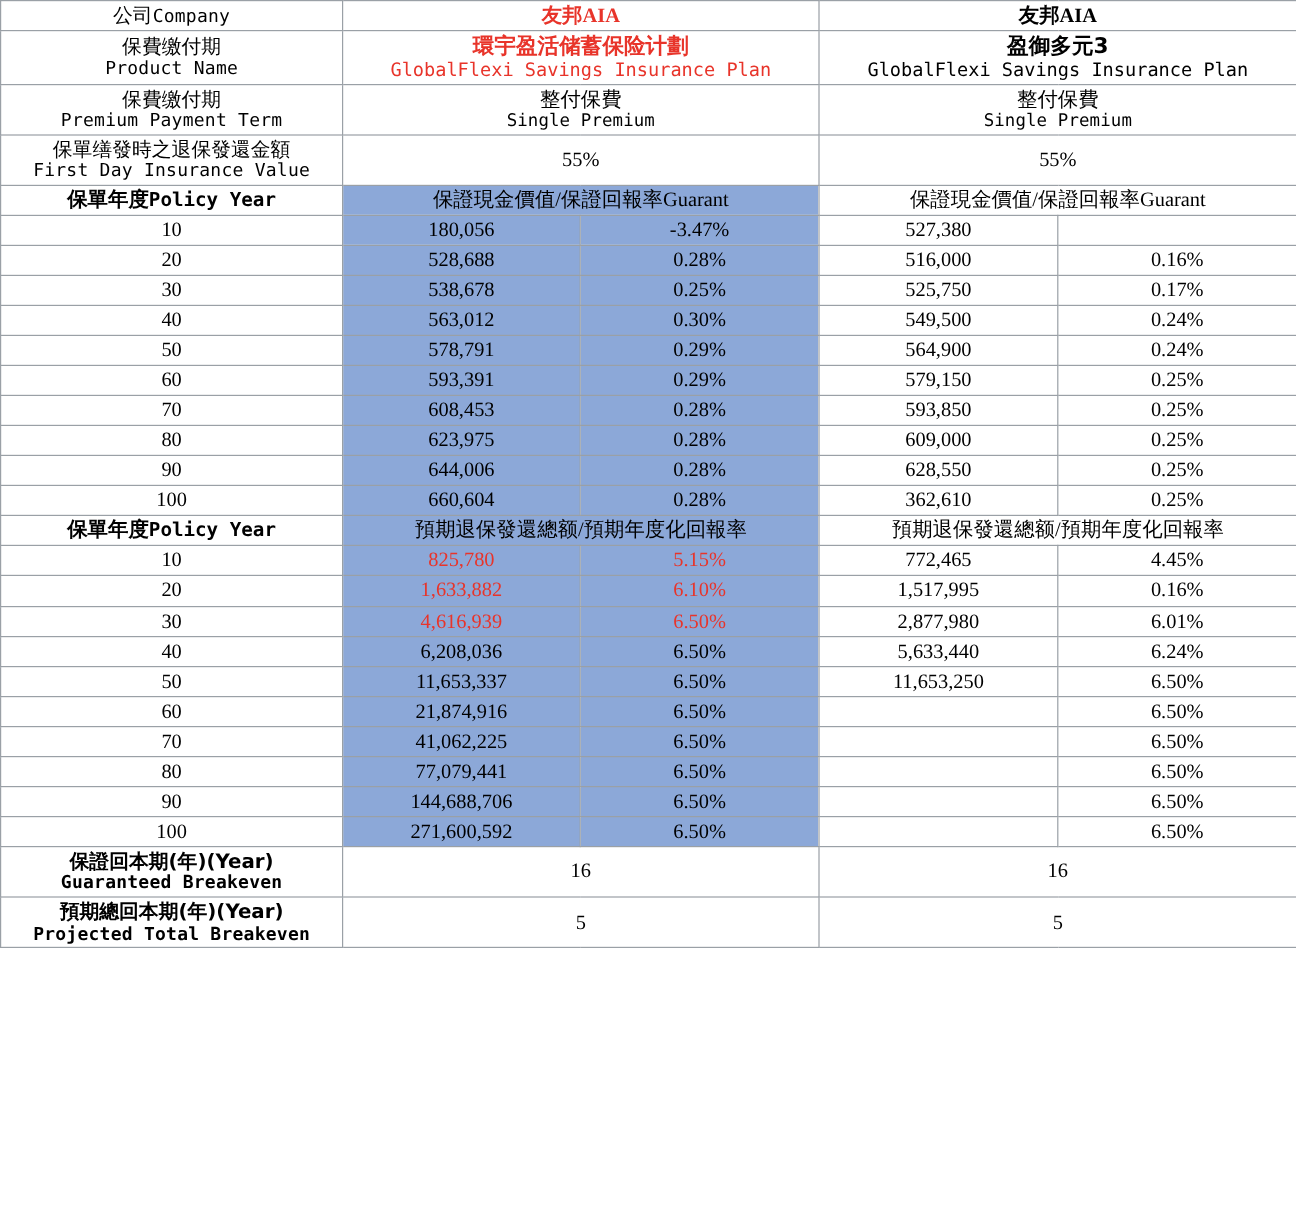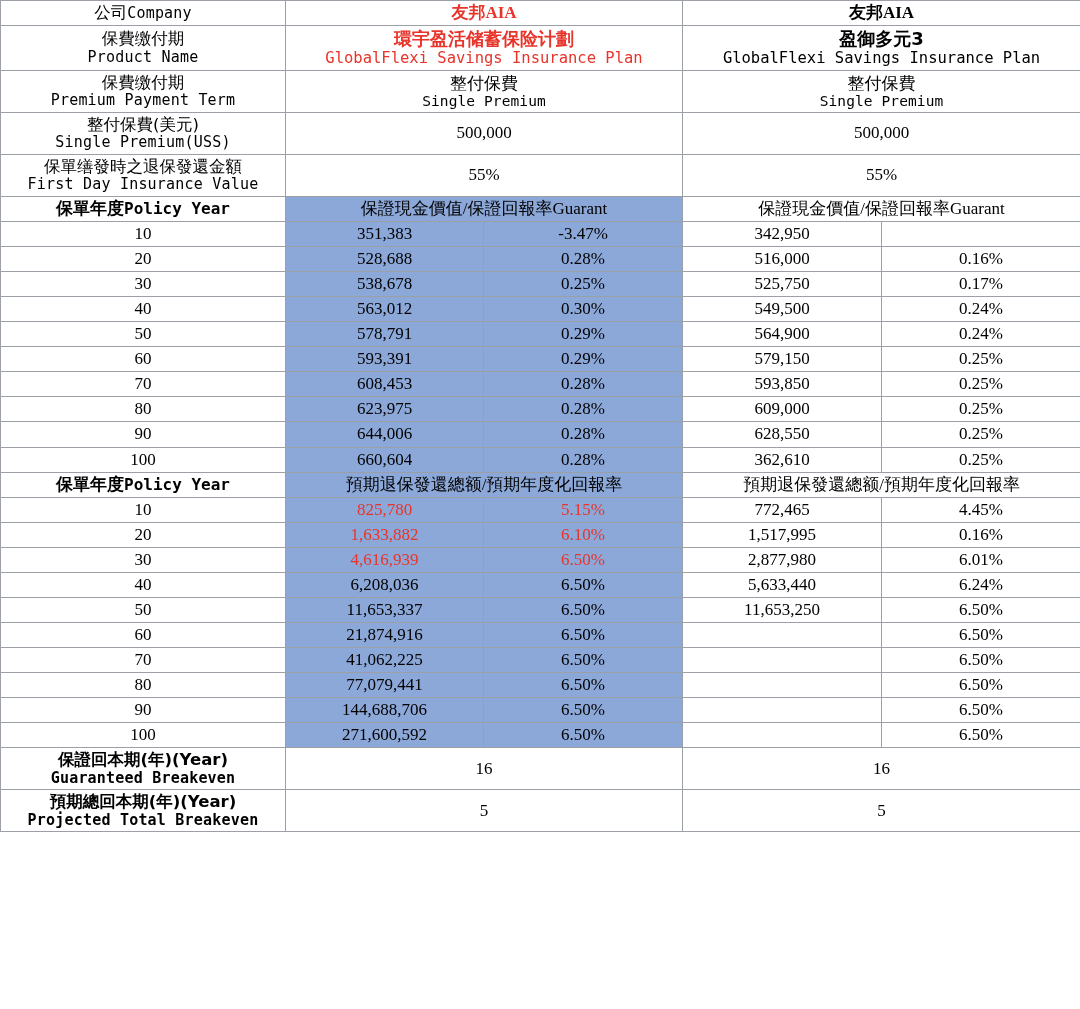--- a/index.html
+++ b/index.html
@@ -134,51 +134,43 @@
         <td colspan="2" class="two-line">
           <div class="zh cn">整付保費</div>
           <div class="small-en">Single Premium</div>
         </td>
         <td colspan="2" class="two-line">
           <div class="zh cn">整付保費</div>
           <div class="small-en">Single Premium</div>
         </td>
       </tr>
 
-      <tr>
-        <td class="lcol lbl two-line">
-          <div class="zh">整付保費(美元)</div>
-          <div class="en">Single Premium(USS)</div>
-        </td>
-        <td colspan="2" class="num" style="font-size:17px">500,000</td>
-        <td colspan="2" class="num" style="font-size:17px">500,000</td>
-      </tr>
 
       <tr>
         <td class="lcol lbl two-line">
           <div class="zh">保單缮發時之退保發還金額</div>
           <div class="en">First Day Insurance Value</div>
         </td>
         <td colspan="2" class="num" style="font-size:17px">55%</td>
         <td colspan="2" class="num" style="font-size:17px">55%</td>
       </tr>
 
       <tr>
         <td class="lcol secthead">
           <span>保單年度</span><span class="mono">Policy Year</span>
         </td>
         <td colspan="2" class="bluefill secthead" style="font-weight:normal">保證現金價值/保證回報率Guarant</td>
         <td colspan="2" class="secthead" style="font-weight:normal">保證現金價值/保證回報率Guarant</td>
       </tr>
 
       <tr>
         <td class="yr">10</td>
-        <td class="num bluefill">351,383</td>
+        <td class="num bluefill">180,056</td>
         <td class="num bluefill">-3.47%</td>
-        <td class="num">342,950</td>
+        <td class="num">527,380</td>
         <td class="num"></td>
       </tr>
       <tr>
         <td class="yr">20</td>
         <td class="num bluefill">528,688</td>
         <td class="num bluefill">0.28%</td>
         <td class="num">516,000</td>
         <td class="num">0.16%</td>
       </tr>
       <tr>

